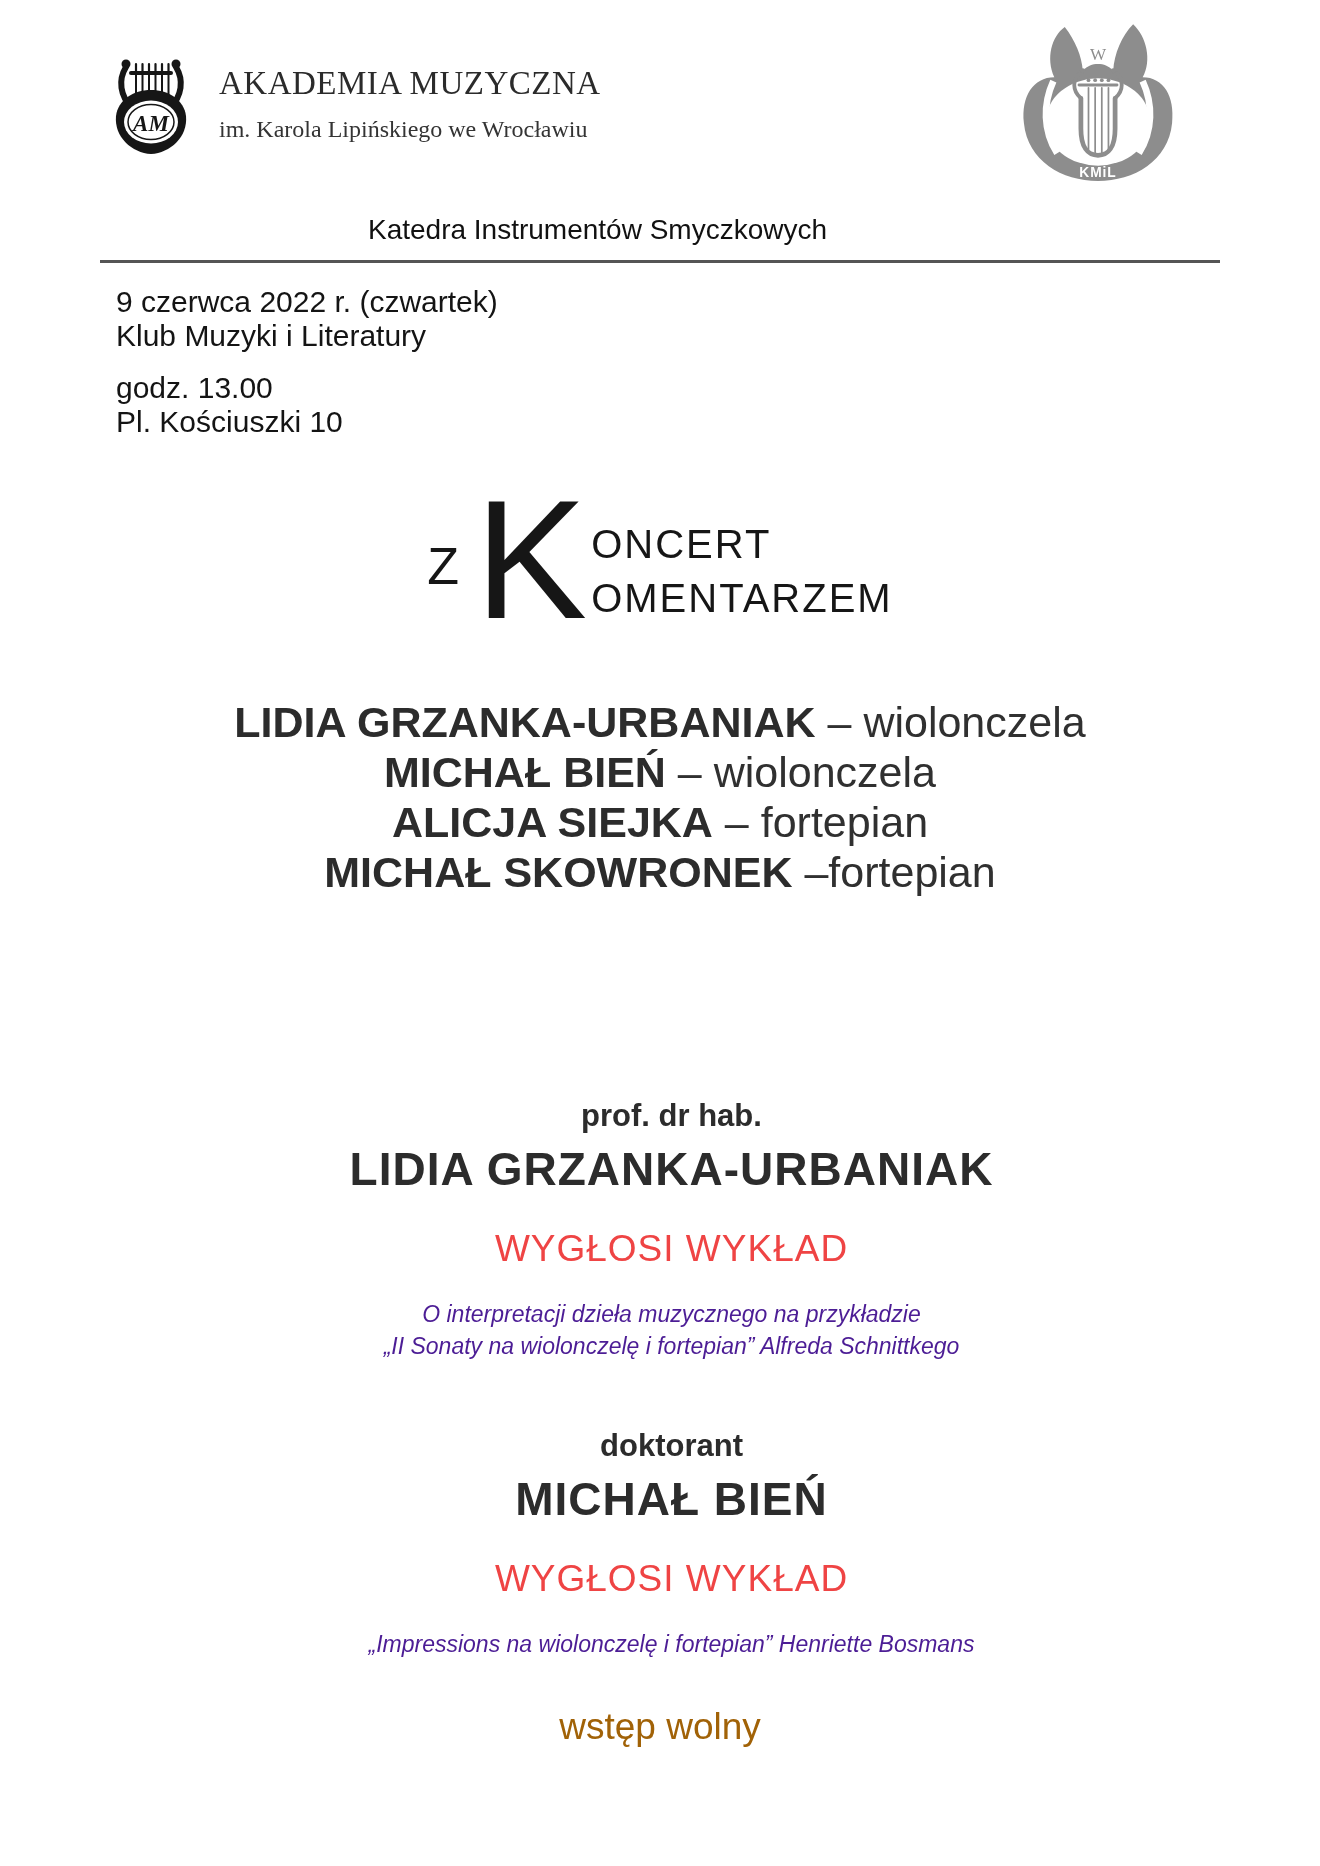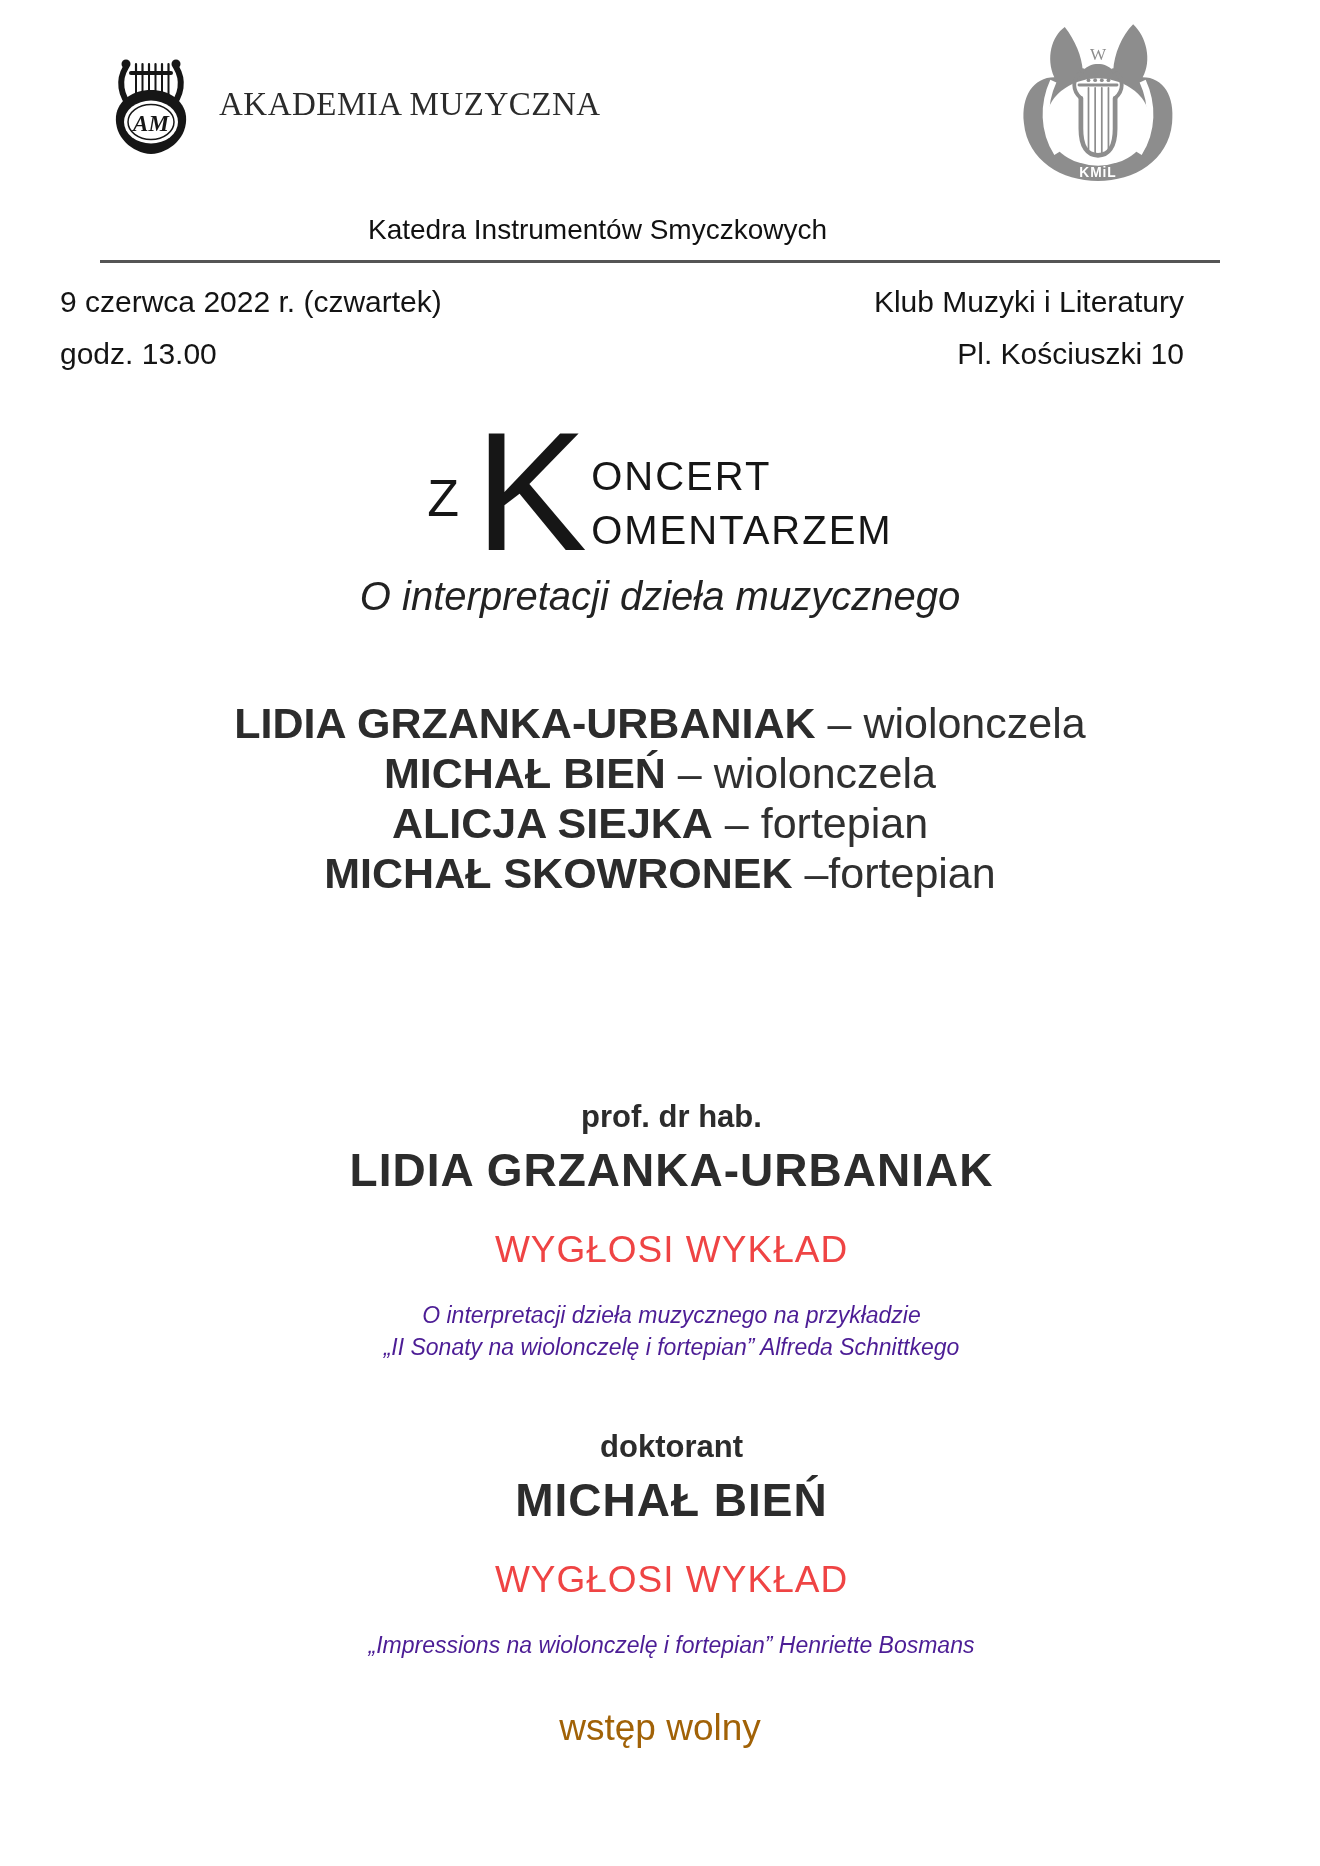--- a/index.html
+++ b/index.html
@@ -11,21 +11,21 @@
   
   .header-row { display:flex; justify-content:space-between; align-items:flex-start;
                 padding:22px 105px 0 105px; }
   .brand { display:flex; align-items:center; gap:22px; margin-top:30px; }
   .brand-text { display:flex; flex-direction:column; gap:14px; }
   .brand-name { font-family:"Liberation Serif", serif; font-size:33px; letter-spacing:0.5px; color:#2b2b2b; }
   .brand-sub  { font-family:"Liberation Serif", serif; font-size:24px; color:#343434; }
   .kmil-wrap { margin-right:22px; }
   .department { text-align:center; padding:26px 125px 0 0; font-size:28px; color:#111; }
   .rule { border:none; border-top:3px solid #555; margin:14px 100px 0 100px; }
-  .info-row { display:flex; justify-content:space-between; padding:0 136px 0 60px; font-size:30px; color:#141414; }
+  .info-row { display:flex; justify-content:space-between; padding:0 136px 0 116px; font-size:30px; color:#141414;flex-direction:column; }
   .info-row.first { margin-top:22px; }
   .info-row.second { margin-top:18px; }
   
   .title-block { display:flex; justify-content:center; align-items:flex-end; margin-top:48px; color:#161616; }
   .title-z { font-size:52px; margin:0 16px 22px 0; }
   .title-k { font-size:168px; line-height:0.78; font-weight:500; transform:translateY(8px); margin-right:4px; }
   .title-col { display:flex; flex-direction:column; }
   .title-line { font-size:40px; line-height:1; letter-spacing:2px; }
   .title-line.l2 { margin-top:14px; }
   .subtitle { text-align:center; font-style:italic; font-size:40px; margin-top:24px; color:#222; }
@@ -62,20 +62,21 @@
         </g>
         <circle cx="21" cy="12" r="4.5" fill="#161616"></circle>
         <circle cx="71" cy="12" r="4.5" fill="#161616"></circle>
         <path d="M46,38 C28,38 13,48 11,64 C9,85 27,101 46,102 C65,101 83,85 81,64 C79,48 64,38 46,38 Z" fill="#161616"></path>
         <ellipse cx="46" cy="70" rx="27" ry="21.5" fill="#ffffff"></ellipse>
         <ellipse cx="46" cy="70" rx="23" ry="17.5" fill="none" stroke="#161616" stroke-width="1.5"></ellipse>
         <text x="46" y="79" text-anchor="middle" font-family="Liberation Serif, serif" font-style="italic" font-weight="bold" font-size="23" fill="#161616">AM</text>
       </svg>
       <div class="brand-text">
         <span class="brand-name">AKADEMIA MUZYCZNA</span>
+        <span class="brand-sub">im. Karola Lipińskiego we Wrocławiu</span>
       </div>
     </div>
 
     <div class="kmil-wrap">
       <svg width="190" height="162" viewBox="0 0 200 170">
         <path d="M100,167 C62,167 26,146 22,106 C19,78 32,58 54,58 C45,38 51,15 65,5 C76,19 83,36 84,51 C89,46 94,44 100,44 C106,44 111,46 116,51 C117,33 125,14 137,2 C151,15 157,40 147,58 C169,58 181,78 178,106 C174,146 138,167 100,167 Z" fill="#8d8d8d"></path>
         <ellipse cx="100" cy="105" rx="55" ry="46" fill="#ffffff"></ellipse>
         <path d="M53,62 C42,86 42,114 57,138" stroke="#ffffff" stroke-width="7" fill="none"></path>
         <path d="M147,62 C158,86 158,114 143,138" stroke="#ffffff" stroke-width="7" fill="none"></path>
         <g stroke="#8d8d8d" fill="none" stroke-linecap="round">
@@ -110,21 +111,20 @@
   </div>
 
   <div class="title-block">
     <span class="title-z">Z</span>
     <span class="title-k">K</span>
     <div class="title-col">
       <span class="title-line l1">ONCERT</span>
       <span class="title-line l2">OMENTARZEM</span>
     </div>
   </div>
-  <div class="subtitle">O interpretacji dzieła muzycznego</div>
 
   <div class="performers">
     <div class="performer-line">
       <span class="performer-name">LIDIA GRZANKA-URBANIAK</span>
       <span class="performer-instr">– wiolonczela</span>
     </div>
     <div class="performer-line">
       <span class="performer-name">MICHAŁ BIEŃ</span>
       <span class="performer-instr">– wiolonczela</span>
     </div>

